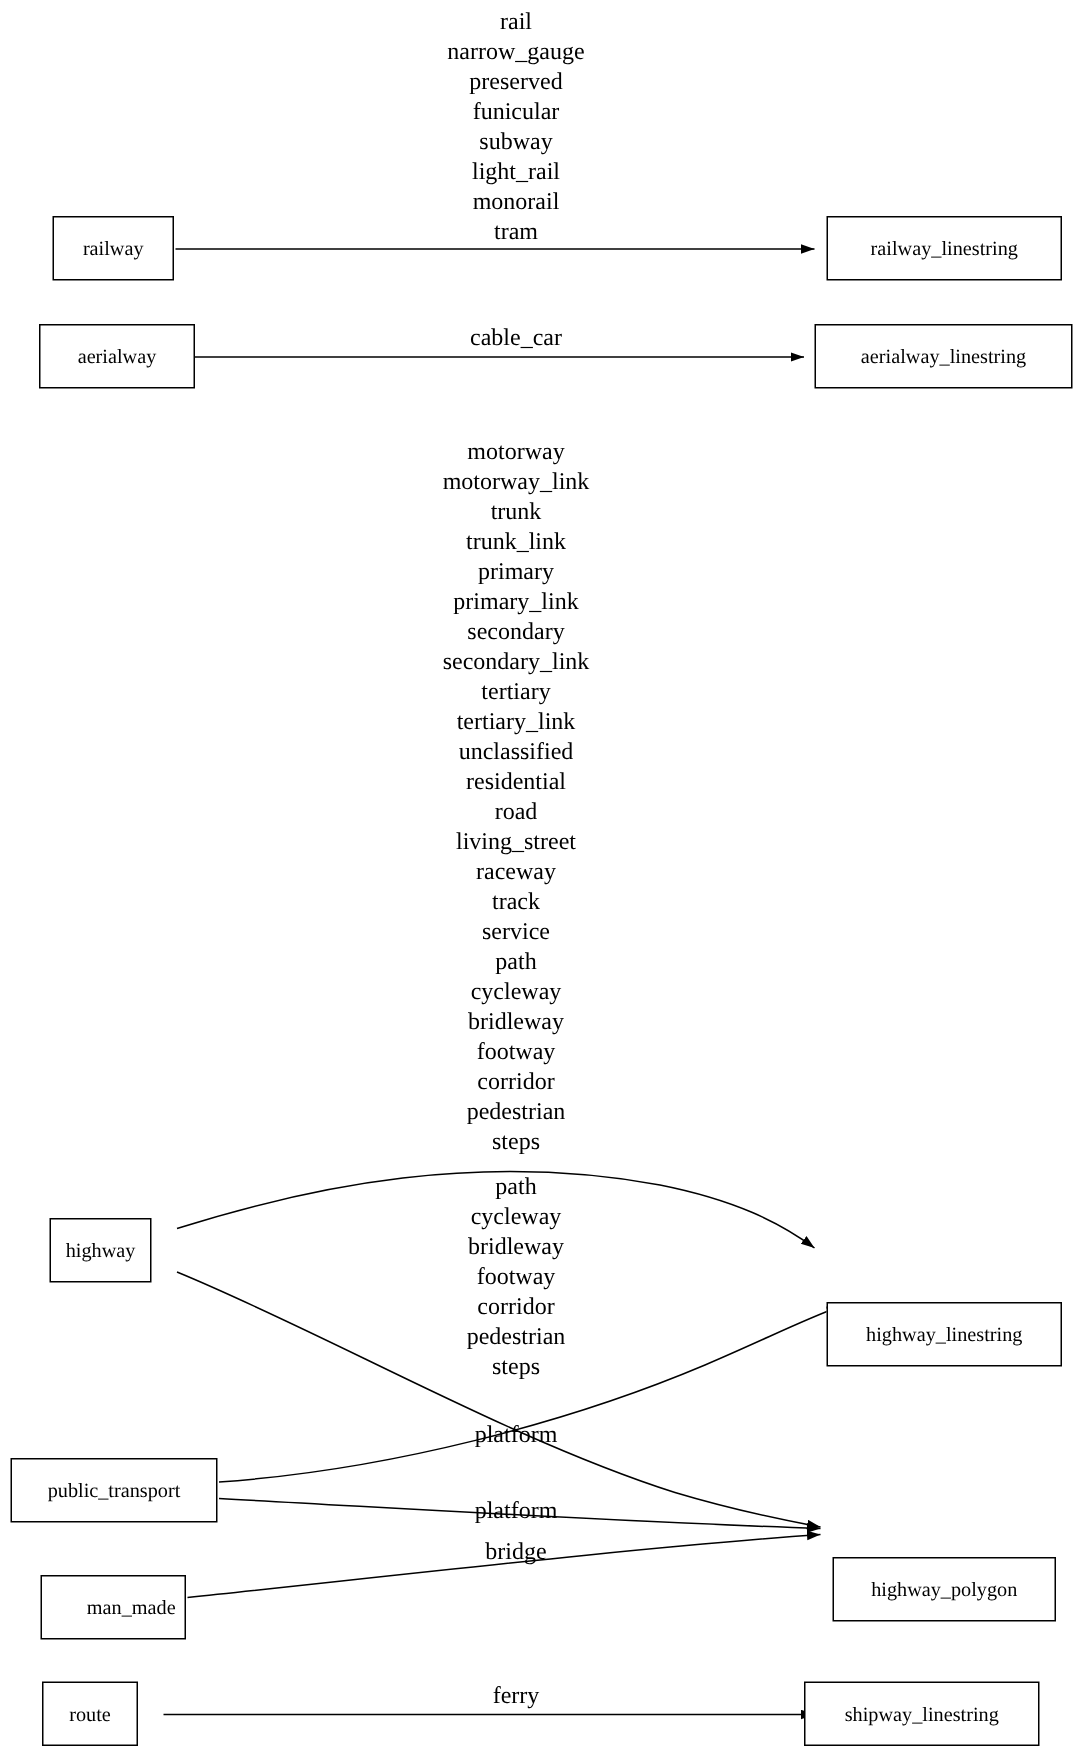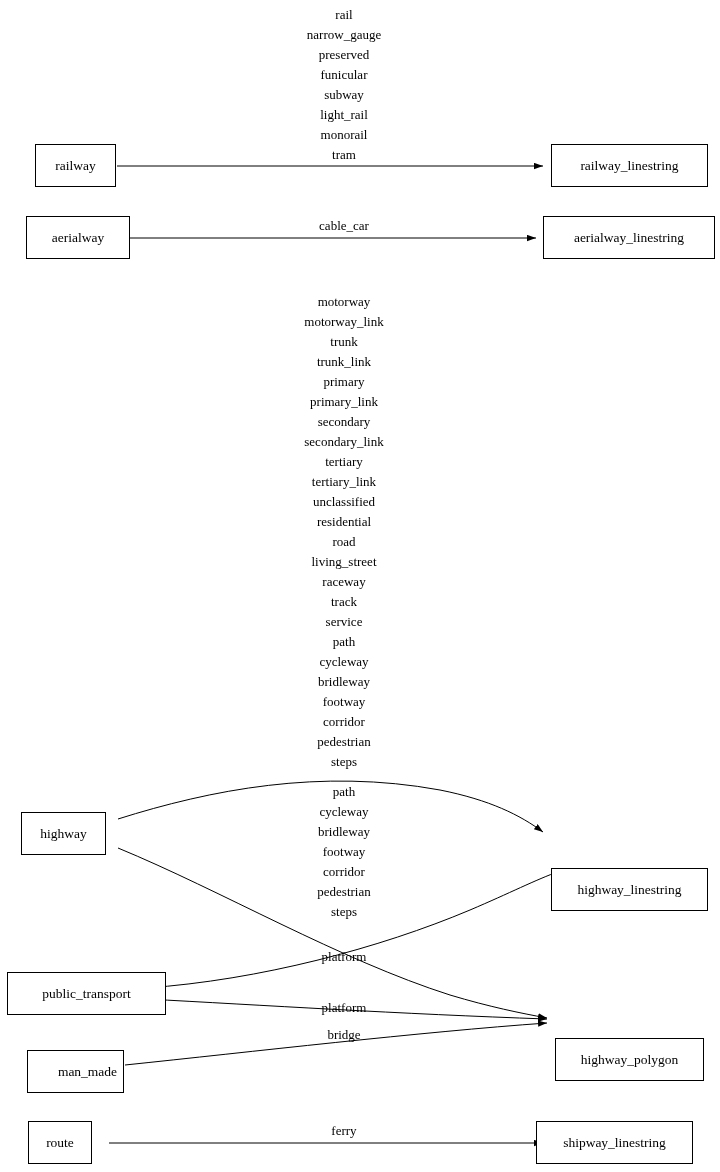--- a/index.html
+++ b/index.html
@@ -30,21 +30,21 @@
     box-sizing: border-box;
     display: flex;
     align-items: center;
     justify-content: center;
     font-size: 13.5px;
     line-height: 1;
     white-space: nowrap;
   }
   .edge-label {
     position: absolute;
-    font-size: 13px;
+    font-size: 16px;
     line-height: 20px;
     text-align: center;
     white-space: pre;
     transform: translateX(-50%);
   }
 </style>
 </head>
 <body>
 
 <div id="canvas">
@@ -73,27 +73,27 @@
       </div>
       <div class="node" style="left: 551px; top: 144px; width: 157px; height: 43px;">
         <span>railway_linestring</span>
       </div>
       <div class="node" style="left: 26px; top: 216px; width: 104px; height: 43px;">
         <span>aerialway</span>
       </div>
       <div class="node" style="left: 543px; top: 216px; width: 172px; height: 43px;">
         <span>aerialway_linestring</span>
       </div>
-      <div class="node" style="left: 21px; top: 812px; width: 85px; height: 43px;">
+      <div class="node" style="left: 33px; top: 812px; width: 68px; height: 43px;">
         <span>highway</span>
       </div>
       <div class="node" style="left: 551px; top: 868px; width: 157px; height: 43px;">
         <span>highway_linestring</span>
       </div>
-      <div class="node" style="left: 7px; top: 972px; width: 159px; height: 43px;">
+      <div class="node" style="left: 7px; top: 972px; width: 138px; height: 43px;">
         <span>public_transport</span>
       </div>
       <div class="node" style="left: 555px; top: 998px; width: 149px; height: 43px; margin-top: 40px;">
         <span>highway_polygon</span>
       </div>
       <div class="node" style="left: 27px; top: 1050px; width: 97px; height: 43px; padding-left: 24px;">
         <span>man_made</span>
       </div>
       <div class="node" style="left: 28px; top: 1121px; width: 64px; height: 43px;">
         <span>route</span>

